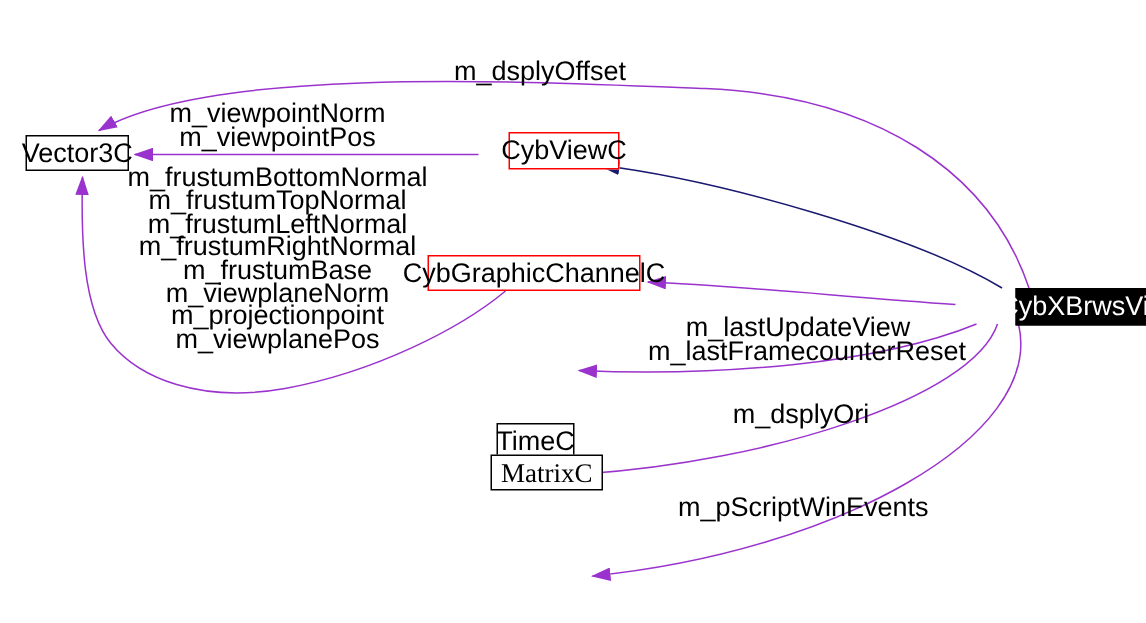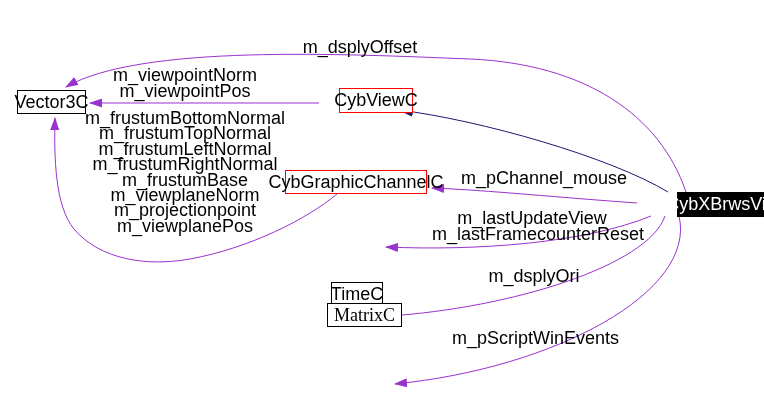--- a/index.html
+++ b/index.html
@@ -75,21 +75,20 @@
     <div>m_frustumBottomNormal</div>
     <div>m_frustumTopNormal</div>
     <div>m_frustumLeftNormal</div>
     <div>m_frustumRightNormal</div>
     <div>m_frustumBase</div>
     <div>m_viewplaneNorm</div>
     <div>m_projectionpoint</div>
     <div>m_viewplanePos</div>
   </div>
 
-  <div class="edge-label" style="left:461px;top:170px;width:141px;">m_pChannel_mouse</div>
 
   <div class="edge-label" style="left:432px;top:210px;width:200px;">
     <div>m_lastUpdateView</div>
     <div>m_lastFramecounterReset</div>
   </div>
 
   <div class="edge-label" style="left:474px;top:268px;width:120px;">m_dsplyOri</div>
 
   <div class="edge-label" style="left:452px;top:330px;width:160px;">m_pScriptWinEvents</div>
 

